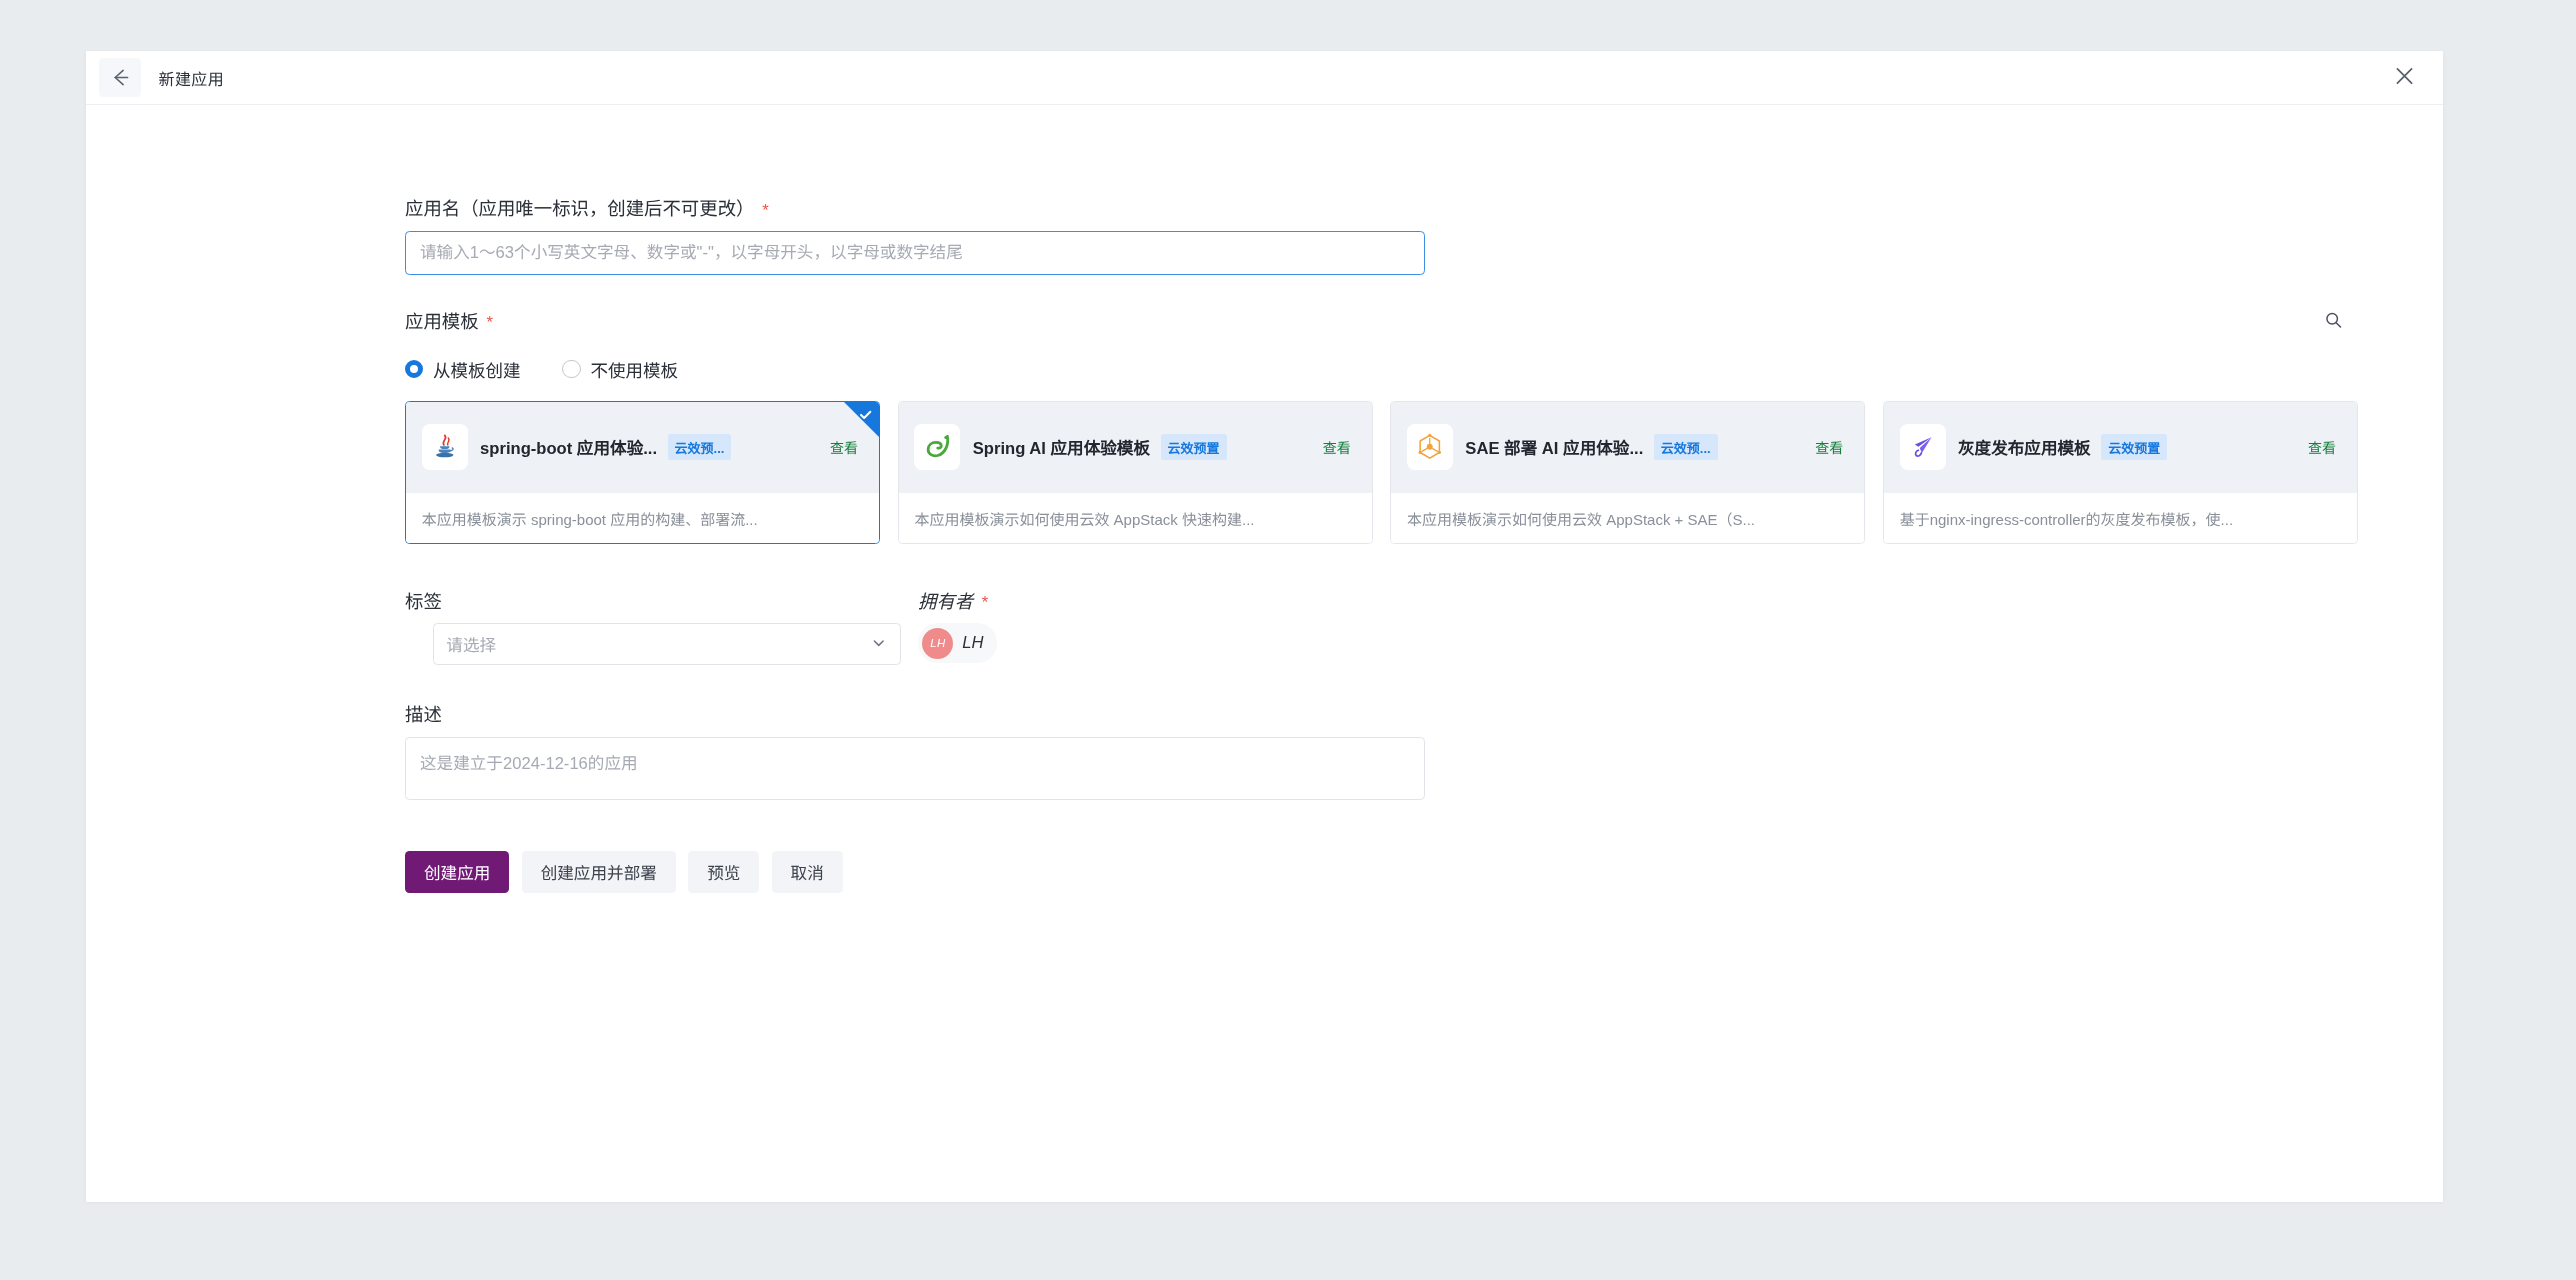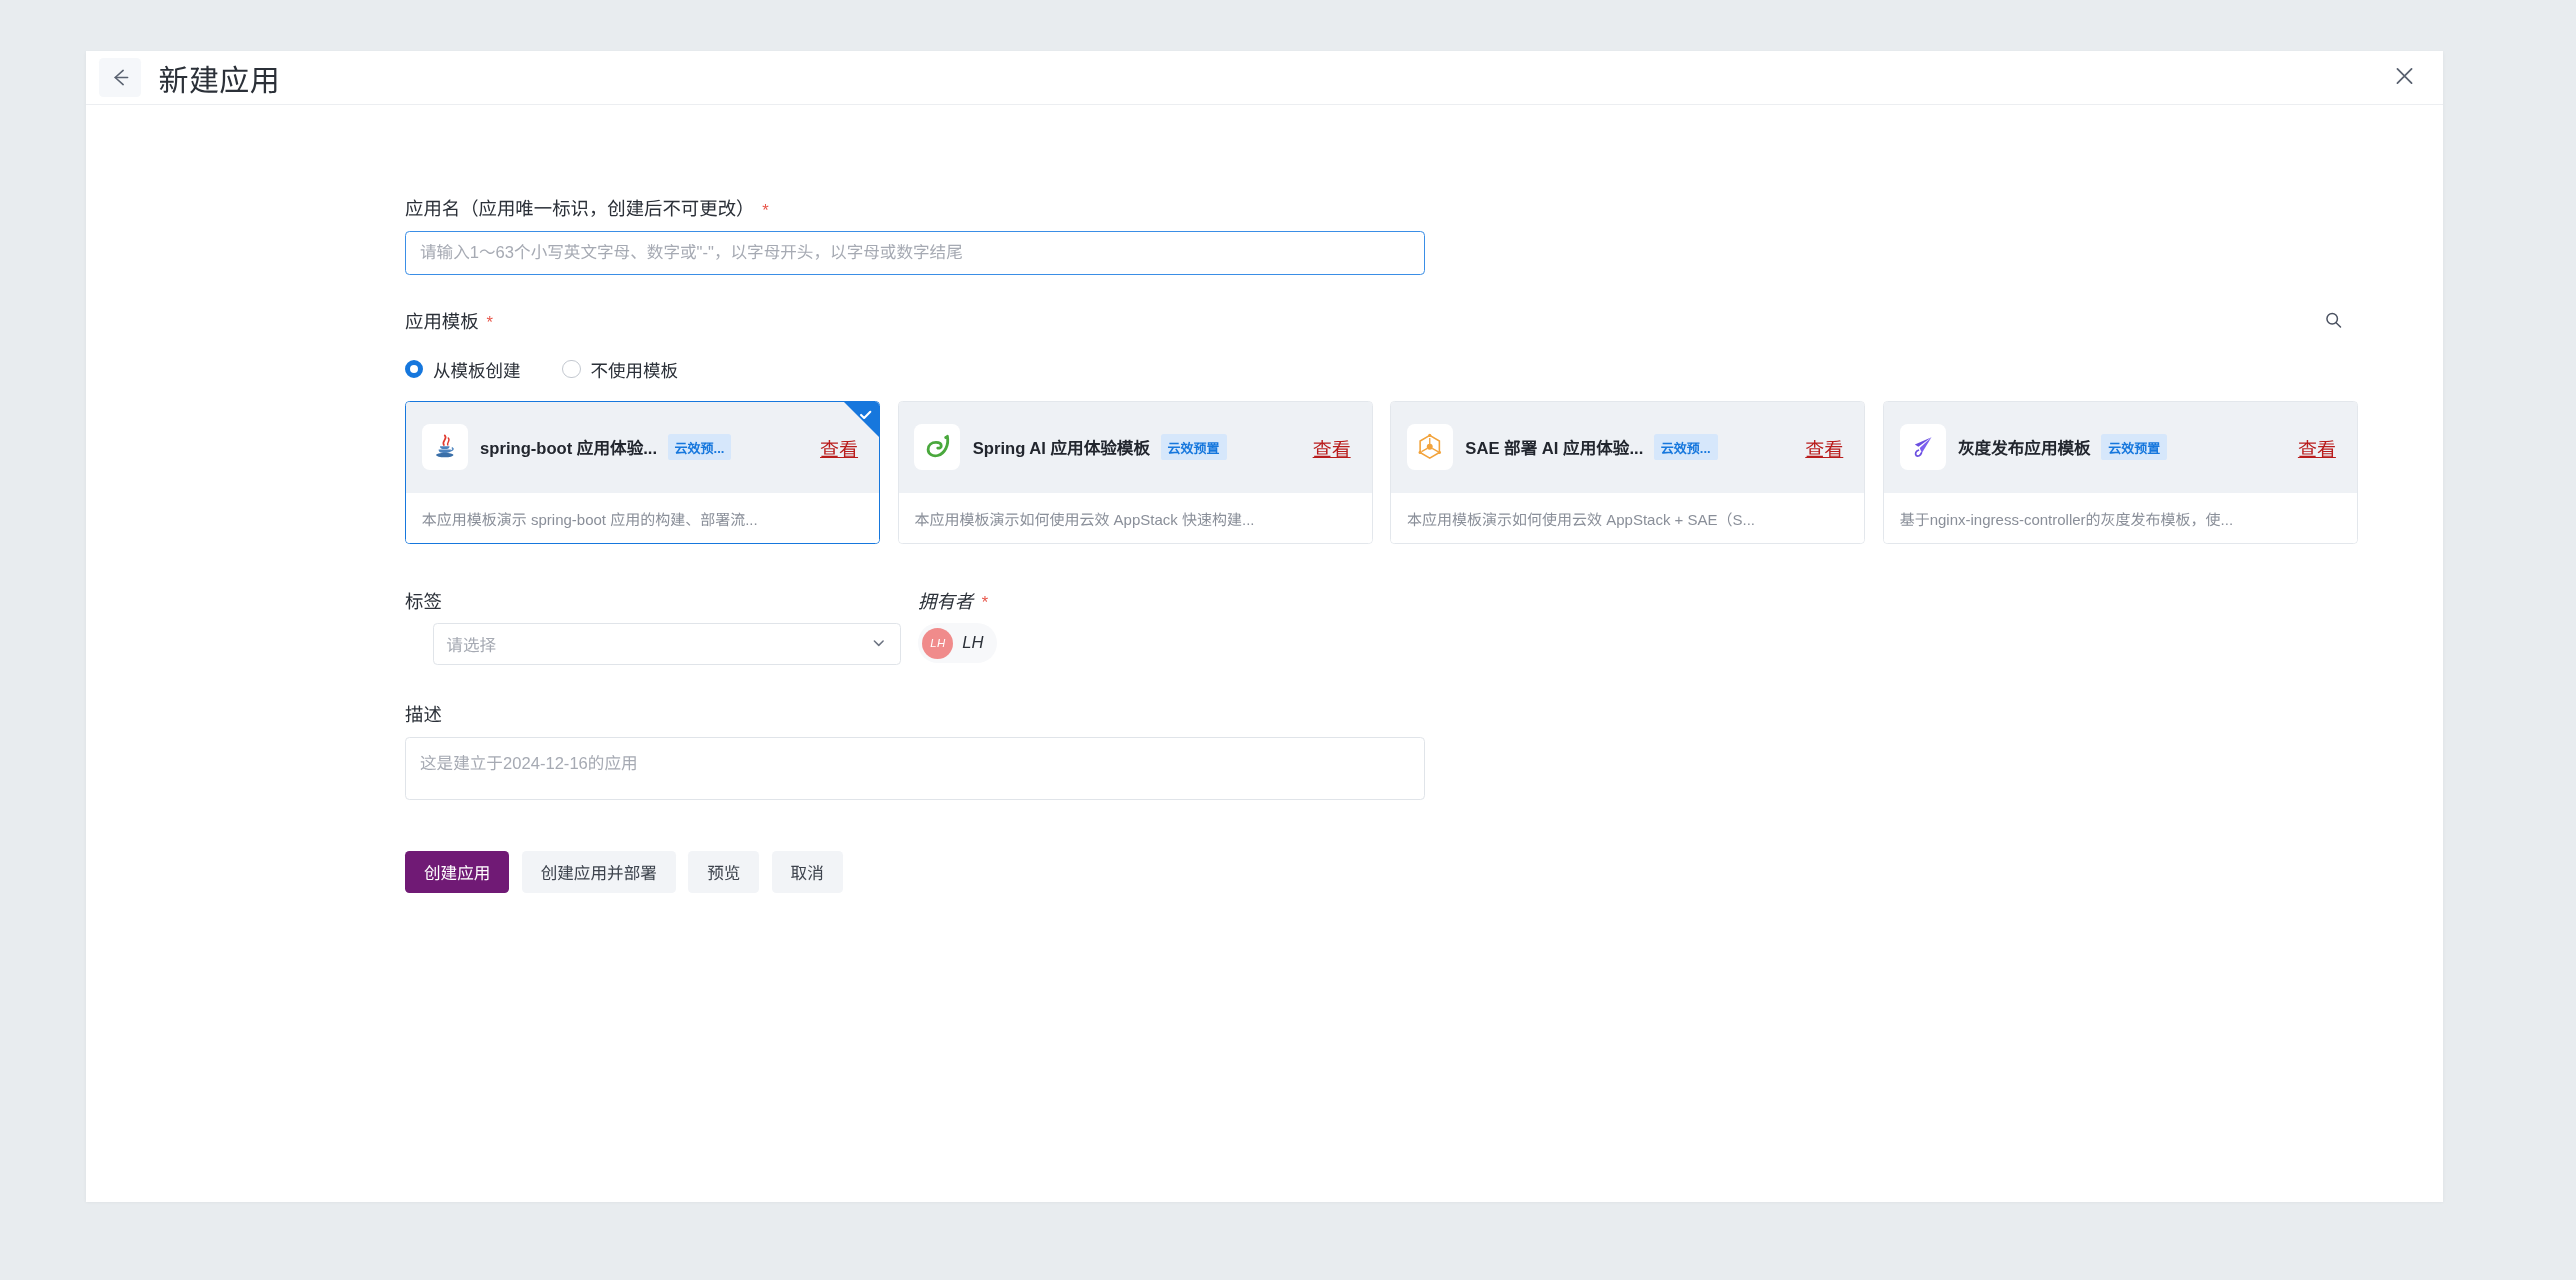--- a/index.html
+++ b/index.html
@@ -32,21 +32,21 @@
     margin-left: 13px;
     width: 42px; height: 39px;
     background: #f5f7fa;
     border-radius: 4.4px;
     display: flex; align-items: center; justify-content: center;
     cursor: pointer;
   }
   .back-btn svg { display: block; }
   .panel-title {
     margin-left: 17.5px;
-    font-size: 30px;
+    font-size: 16px;
     color: #2b3038;
     letter-spacing: 0.4px;
   }
   .close-btn {
     position: absolute;
     right: 19px; top: 50%;
     transform: translateY(-50%);
     width: 39px; height: 39px;
     display: flex; align-items: center; justify-content: center;
     cursor: pointer;
@@ -187,26 +187,25 @@
     border-radius: 2.6px;
     white-space: nowrap;
     flex: none;
     max-width: 96px;
     overflow: hidden;
     text-overflow: ellipsis;
   }
   .tpl-view {
     margin-left: auto;
     margin-right: 5.3px;
-    font-size: 19px;
-    color: #b91c1c;
+    font-size: 14px;
+    color: #15803d;
     white-space: nowrap;
     cursor: pointer;
     flex: none;
-    text-decoration: underline;
   }
   .tpl-card-body {
     height: 51px;
     display: flex;
     align-items: center;
     padding: 0 15.8px;
     background: #fff;
   }
   .tpl-desc {
     font-size: 15px;

